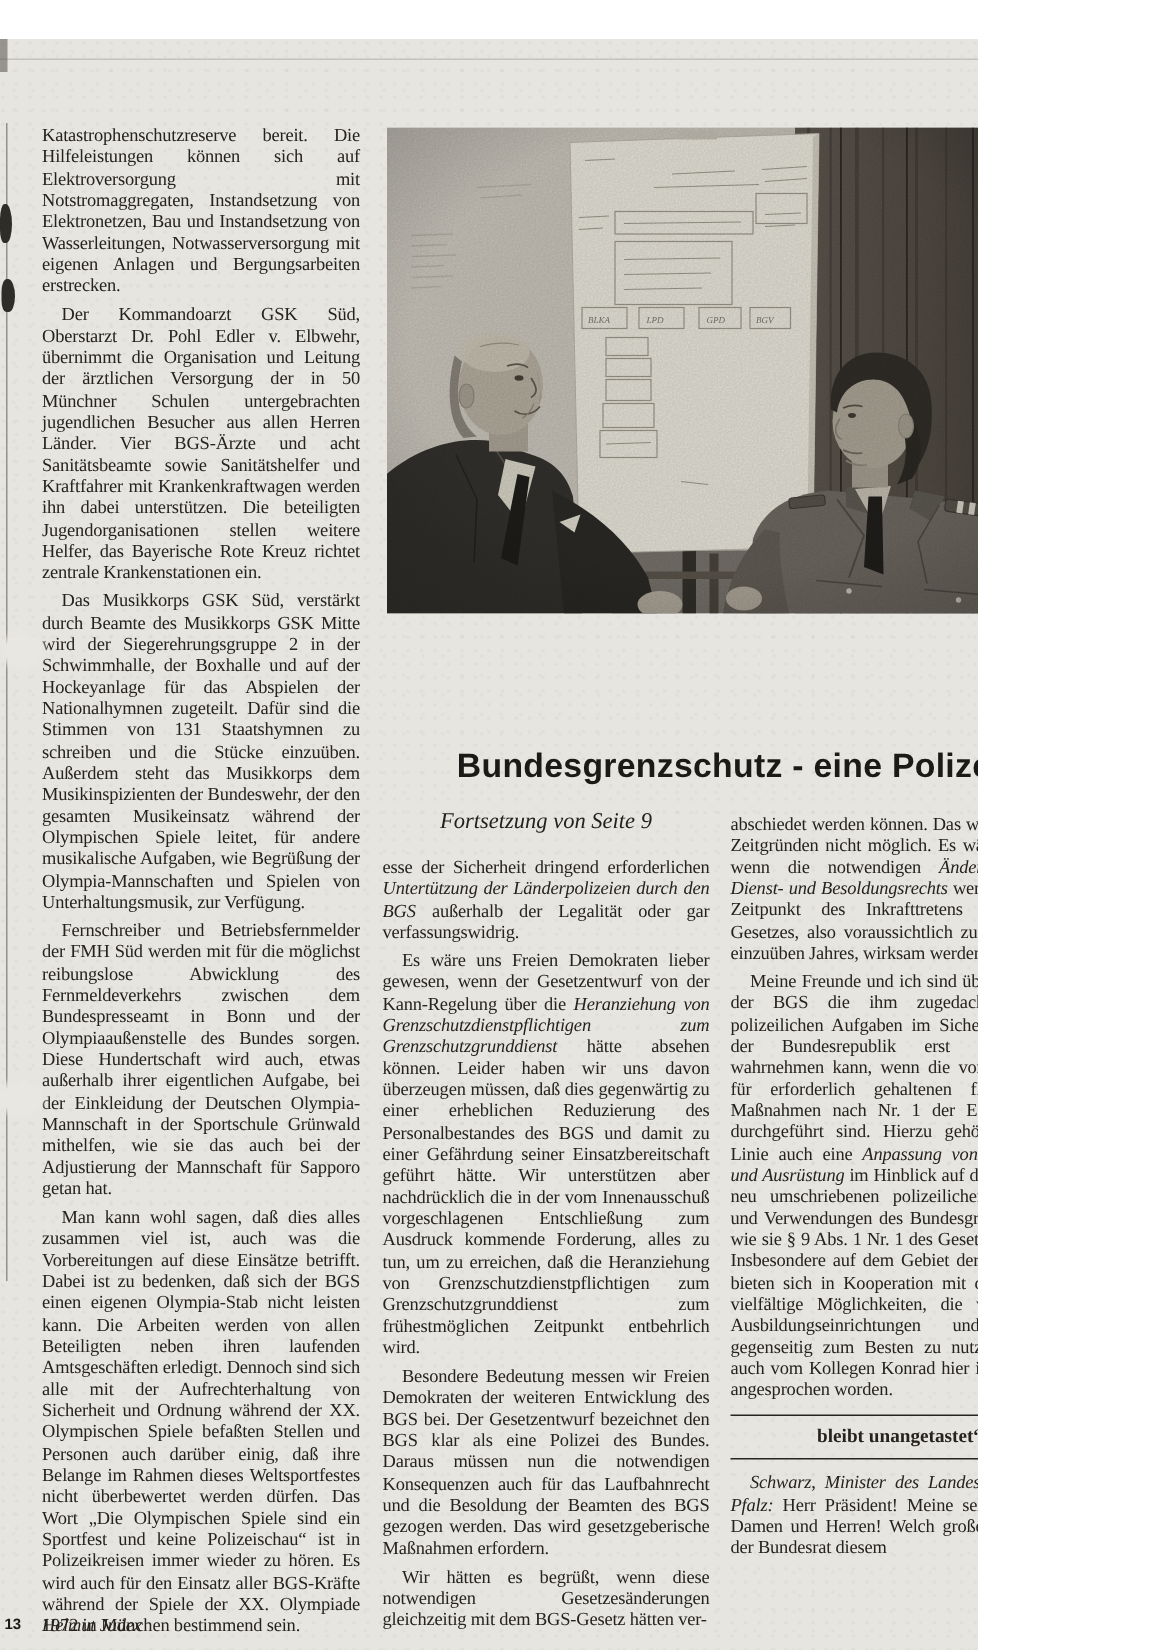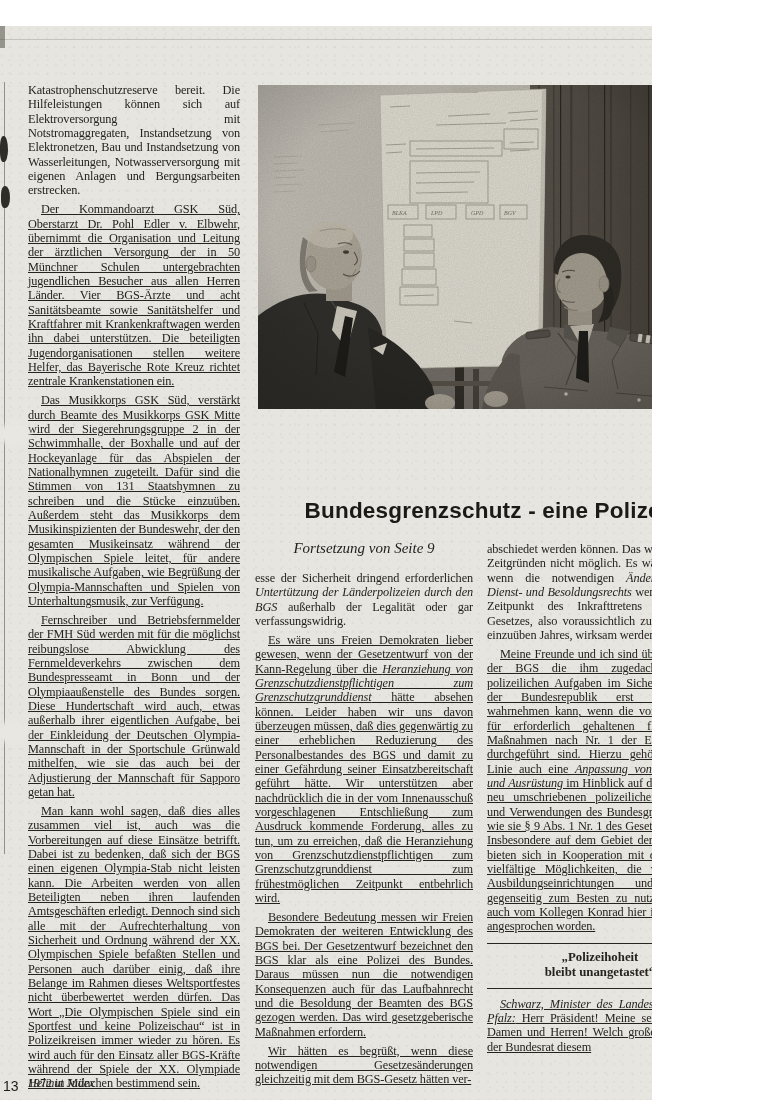--- a/index.html
+++ b/index.html
@@ -20,21 +20,21 @@
   .blob1{left:0;top:110px;width:8px;height:26px;}
   .blob2{left:1px;top:160px;width:9px;height:22px;}
   .white-blob{position:absolute;background:#e9e7e2;border-radius:50%;box-shadow:0 0 4px 3px #e9e7e2;}
   .wblob1{left:3px;top:399px;width:24px;height:18px;}
   .wblob2{left:1px;top:697px;width:25px;height:18px;}
   
   .col{position:absolute;font-size:12.3px;line-height:14.35px;letter-spacing:-0.12px;
        text-align:justify;hyphens:auto;-webkit-hyphens:auto;}
   .col p.para{margin:0 0 4.5px 0;}
   .col p.para:last-child{margin-bottom:0;}
-  .col p.ind{text-indent:13px;text-decoration:underline;}
+  .col p.ind{text-indent:13px;}
   .it{font-style:italic;}
   #col-left{left:28px;top:57px;width:212px;}
   #col-mid{left:255px;top:545px;width:218px;}
   #col-right{left:487px;top:516px;width:226px;}
   .sig{ text-align:left;font-style:italic;margin-top:-14.35px;font-size:12.3px;line-height:14.35px;}
   
   .photo{position:absolute;left:258px;top:59px;width:440px;height:324px;display:block;}
   .caption-row{position:absolute;left:258px;top:392px;width:440px;display:flex;
     justify-content:space-between;font-style:italic;font-size:12.2px;color:#2a2723;}
   
@@ -42,21 +42,21 @@
     font-family:"Liberation Sans", sans-serif;font-weight:bold;font-size:22.5px;
     letter-spacing:.2px;color:#1b1a17;white-space:nowrap;}
   .continuation{position:absolute;left:255px;top:514px;width:218px;text-align:center;
     font-style:italic;font-size:15px;color:#23211d;}
   
   .subhead{border-top:1.4px solid #26251f;border-bottom:1.4px solid #26251f;
     margin:9px 0 8px 0;padding:6px 0 7px 0;text-align:center;font-weight:bold;
     font-size:12.8px;line-height:15.5px;letter-spacing:0;text-indent:0;}
   
   .pagenum{position:absolute;left:3px;top:1052px;font-family:"Liberation Sans",sans-serif;
-    font-weight:normal;font-size:14px;color:#1d1c19;}
+    font-weight:bold;font-size:10px;color:#1d1c19;}
 </style>
 </head>
 <body>
 
 <div class="page">
 
   <div class="scanline-top"></div>
   <div class="corner-mark"></div>
   <div class="edge-line"></div>
   <div class="edge-blob blob1"></div>
@@ -260,21 +260,20 @@
       <p class="para ind"><span>Besondere Bedeutung messen wir Freien Demokraten der weiteren Entwicklung des BGS bei. Der Gesetzentwurf bezeichnet den BGS klar als eine Polizei des Bundes. Daraus müssen nun die notwendigen Konsequenzen auch für das Laufbahnrecht und die Besoldung der Beamten des BGS gezogen werden. Das wird gesetzgeberische Maßnahmen erfordern.</span></p>
       <p class="para ind"><span>Wir hätten es begrüßt, wenn diese notwendigen Gesetzesänderungen gleichzeitig mit dem BGS-Gesetz hätten ver-</span></p>
     </div>
 
   <div id="col-right" class="col">
     <div>
         <p class="para"><span>abschiedet werden können. Das war schon aus Zeitgründen nicht möglich. Es wäre aber gut, wenn die notwendigen </span><span class="it">Änderungen des Dienst- und Besoldungsrechts</span><span> wenigstens zum Zeitpunkt des Inkrafttretens des BGS-Gesetzes, also voraussichtlich zu Beginn des einzuüben Jahres, wirksam werden könnten.</span></p>
         <p class="para ind"><span>Meine Freunde und ich sind überzeugt, daß der BGS die ihm zugedachten neuen polizeilichen Aufgaben im Sicherheitssystem der Bundesrepublik erst dann voll wahrnehmen kann, wenn die vom Ausschuß für erforderlich gehaltenen flankierenden Maßnahmen nach Nr. 1 der Entschließung durchgeführt sind. Hierzu gehört in erster Linie auch eine </span><span class="it">Anpassung von Ausbildung und Ausrüstung</span><span> im Hinblick auf die im Gesetz neu umschriebenen polizeilichen Aufgaben und Verwendungen des Bundesgrenzschutzes, wie sie § 9 Abs. 1 Nr. 1 des Gesetzes vorsieht. Insbesondere auf dem Gebiet der Ausbildung bieten sich in Kooperation mit den Ländern vielfältige Möglichkeiten, die vorhandenen Ausbildungseinrichtungen und Schulen gegenseitig zum Besten zu nutzen. Das ist auch vom Kollegen Konrad hier im einzelnen angesprochen worden.</span></p>
       </div>
     <div class="subhead">
-      <div>„Polizeihoheit</div>
       <div>bleibt unangetastet“</div>
     </div>
     <div>
         <p class="para ind"><span class="it">Schwarz, Minister des Landes Rheinland-Pfalz:</span><span> Herr Präsident! Meine sehr verehrten Damen und Herren! Welch große Bedeutung der Bundesrat diesem</span></p>
       </div>
   </div>
 
   <div class="pagenum">13</div>
 
 </div>

